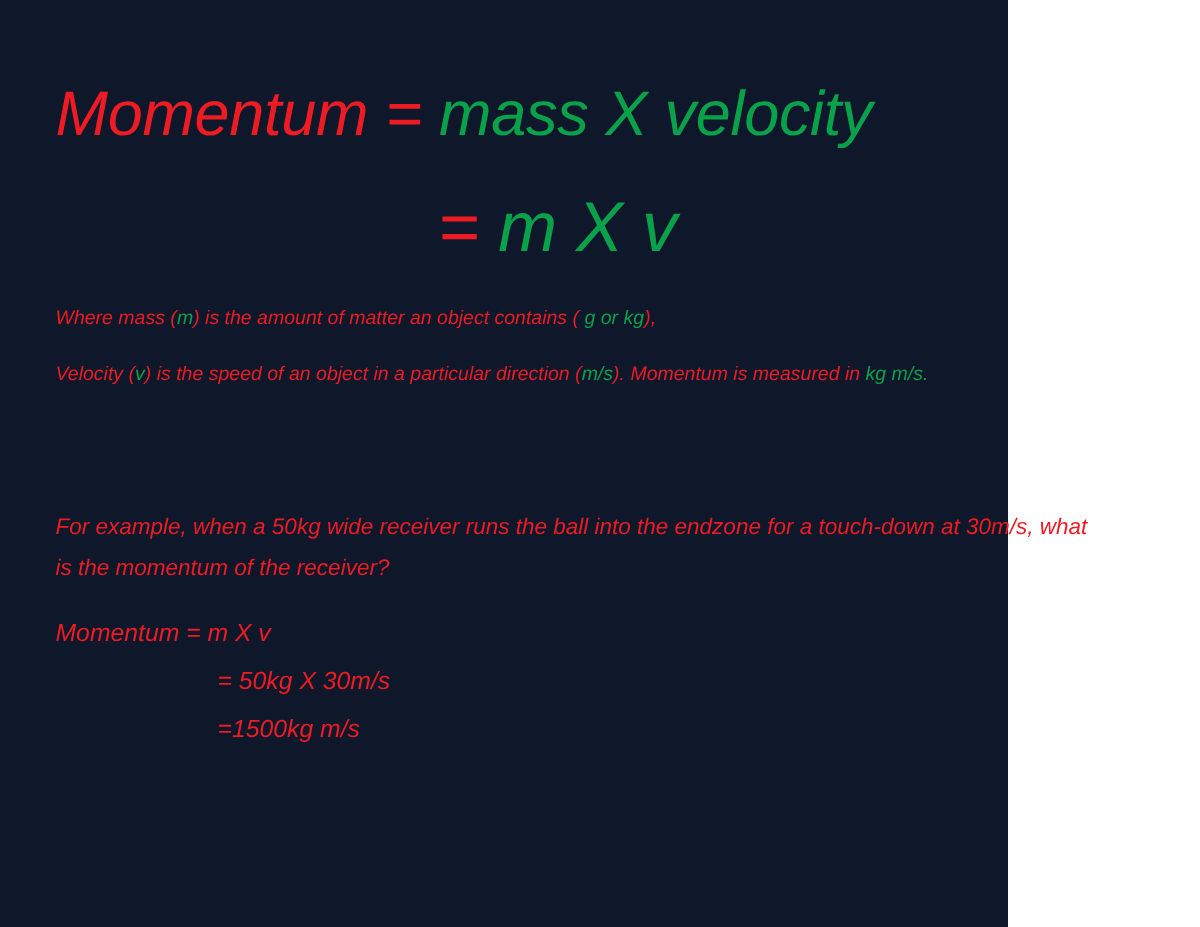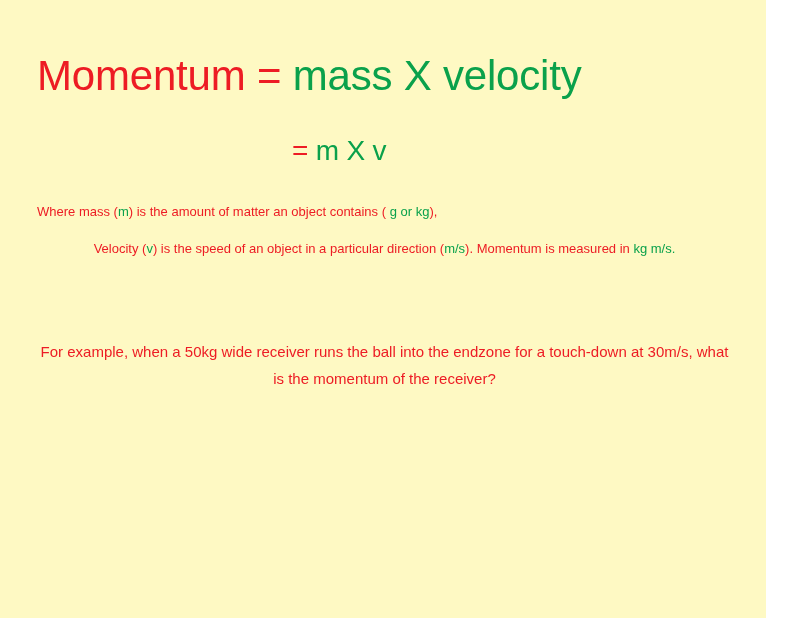--- a/index.html
+++ b/index.html
@@ -9,64 +9,65 @@
   }
   body {
     width: 800px;
     height: 618px;
     overflow: hidden;
     font-family: "Liberation Sans", sans-serif;
     -webkit-font-smoothing: antialiased;
   }
   .slide {
     position: relative;
-    width: 766px;
+    width: 672px;
     height: 618px;
-    background: #fef9c3;
+    background: #0f172a;
     box-sizing: border-box;
+    font-style: italic;
   }
   .red   { color: #ed1c24; }
   .green { color: #0aa14b; }
 
   
   .title-line-1 {
     position: absolute;
     left: 37px;
     top: 50px;
     font-size: 42px;
     line-height: 52px;
     letter-spacing: -0.2px;
     white-space: nowrap;
   }
   .title-line-2 {
     position: absolute;
     left: 292px;
     top: 126px;
-    font-size: 28px;
+    font-size: 47px;
     line-height: 50px;
     letter-spacing: -0.2px;
     white-space: nowrap;
   }
   .title-line-1 .sp,
   .title-line-2 .sp { white-space: pre; }
 
   
   .body-block {
     position: absolute;
     left: 37px;
     top: 199px;
     width: 700px;
     font-size: 13px;
     line-height: 26px;
   }
   .para {
     margin: 0 0 11px 0;
     width: 695px;
   }
-  .para.tight { margin-bottom: 0; text-align: center; }
+  .para.tight { margin-bottom: 0; }
 
   .example-block {
     position: absolute;
     left: 37px;
     top: 338px;
     width: 700px;
     font-size: 15px;
     line-height: 27px;
   }
   .calc-block {
@@ -102,14 +103,19 @@
     <p class="para tight">
       <span class="red">Velocity </span><span class="red">(</span><span class="green">v</span><span class="red">)</span><span class="red"> is the speed of an object in a particular direction </span><span class="red">(</span><span class="green">m/s</span><span class="red">).</span><span class="red">  Momentum is measured in </span><span class="green">kg m/s.</span>
     </p>
 
   </div>
 
   <div class="example-block">
     <p class="para tight red">For example, when a 50kg  wide receiver runs the ball into the endzone for a touch-down at 30m/s, what is the momentum of the receiver?</p>
   </div>
 
+  <div class="calc-block">
+    <div class="calc-line red">Momentum = m X v</div>
+    <div class="calc-line calc-indent red">= 50kg X 30m/s</div>
+    <div class="calc-line calc-indent red">=1500kg m/s</div>
+  </div>
 
 </div>
 
 </body></html>

